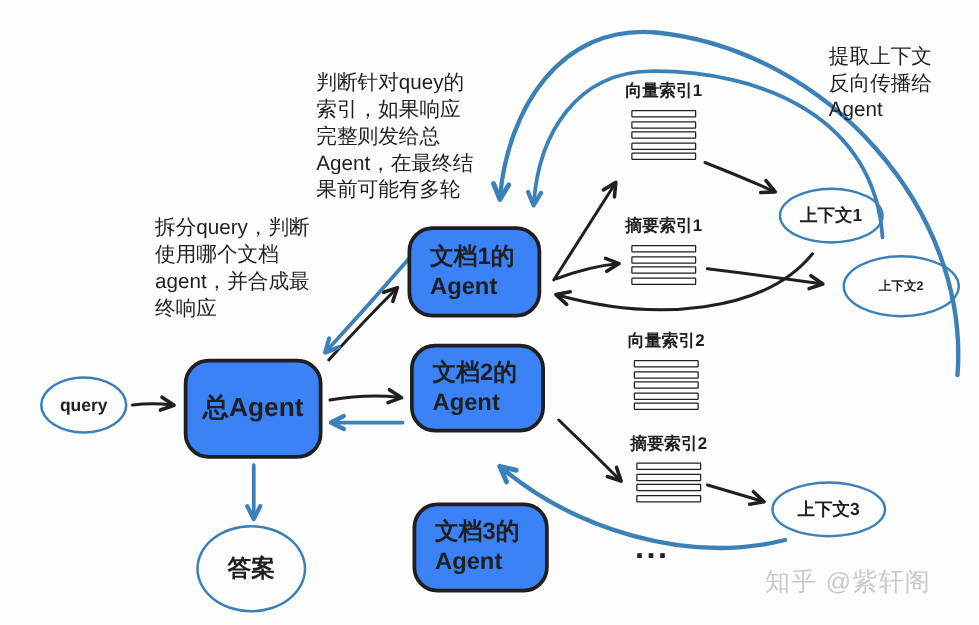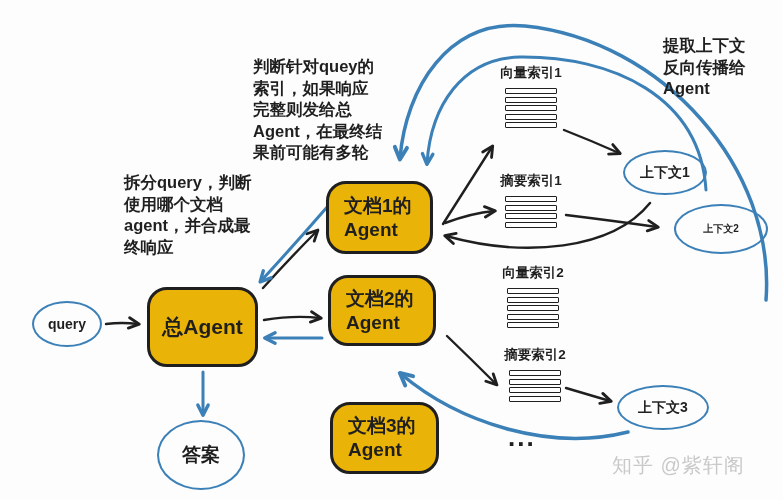--- a/index.html
+++ b/index.html
@@ -14,28 +14,28 @@
   }
   .canvas{
     position:relative;
     width:783px;height:500px;
     background:#fdfdfd;
     overflow:hidden;
   }
   svg.wires{position:absolute;left:0;top:0;width:783px;height:500px;}
 
   .node{position:absolute;display:flex;align-items:center;justify-content:center;
-        color:var(--ink);background:#eab308;}
+        color:var(--ink);background:#3b82f6;}
   .rbox{border:3px solid var(--ink);border-radius:20px;
         font-size:19px;font-weight:700;line-height:24px;white-space:pre-line;
         justify-content:flex-start;padding-left:15px;text-align:left;}
   .oval-blue{border:2.5px solid var(--blue);border-radius:50%;
         font-weight:700;text-align:center;background:transparent;}
 
-  .annotation{position:absolute;color:var(--ink);font-weight:700;
+  .annotation{position:absolute;color:var(--ink);font-weight:400;
         font-size:16.5px;line-height:21.5px;white-space:pre-line;}
 
   .idx{position:absolute;text-align:center;}
   .idx-label{font-size:13.5px;font-weight:700;color:var(--ink);margin-bottom:6px;white-space:nowrap;}
   .cards{display:flex;flex-direction:column;gap:2.5px;align-items:center;}
   .card-bar{width:52px;height:6px;border:1.8px solid var(--ink);border-radius:1px;background:#fff;}
 
   .ellipsis{position:absolute;font-size:26px;font-weight:700;color:var(--ink);letter-spacing:2px;}
   .watermark{position:absolute;font-size:20px;color:var(--wm);font-weight:400;letter-spacing:1px;}
 </style>

